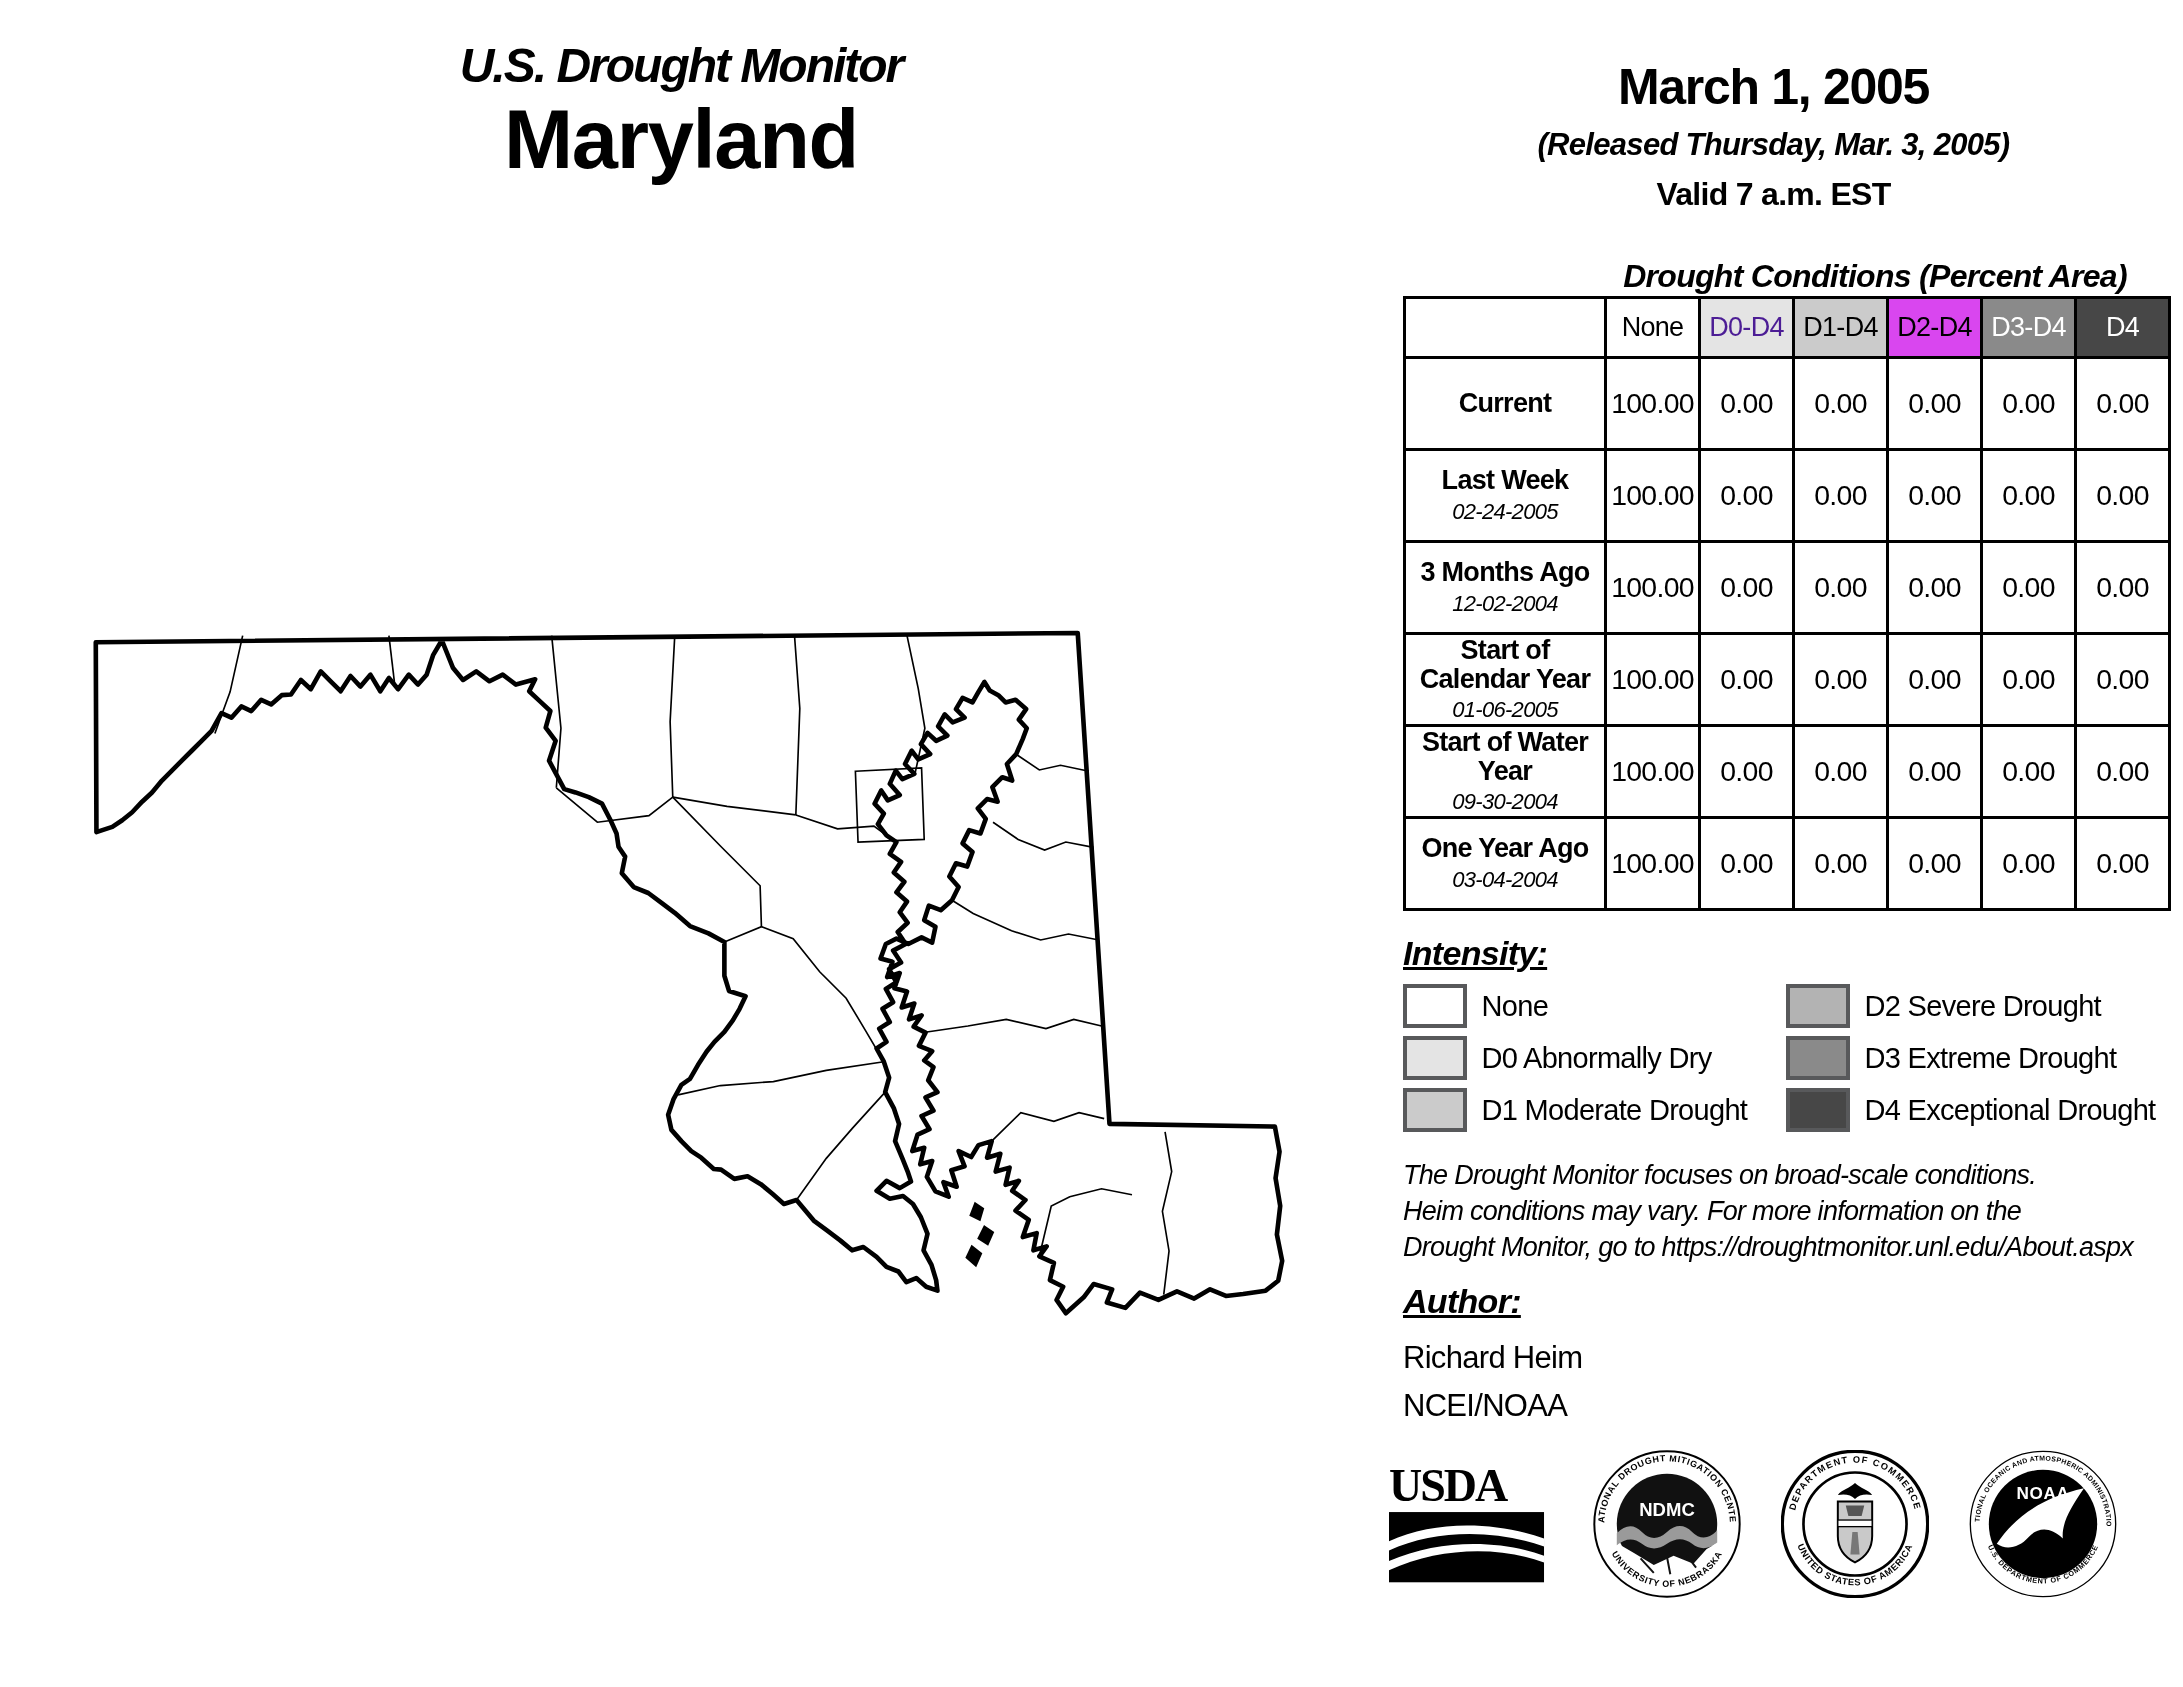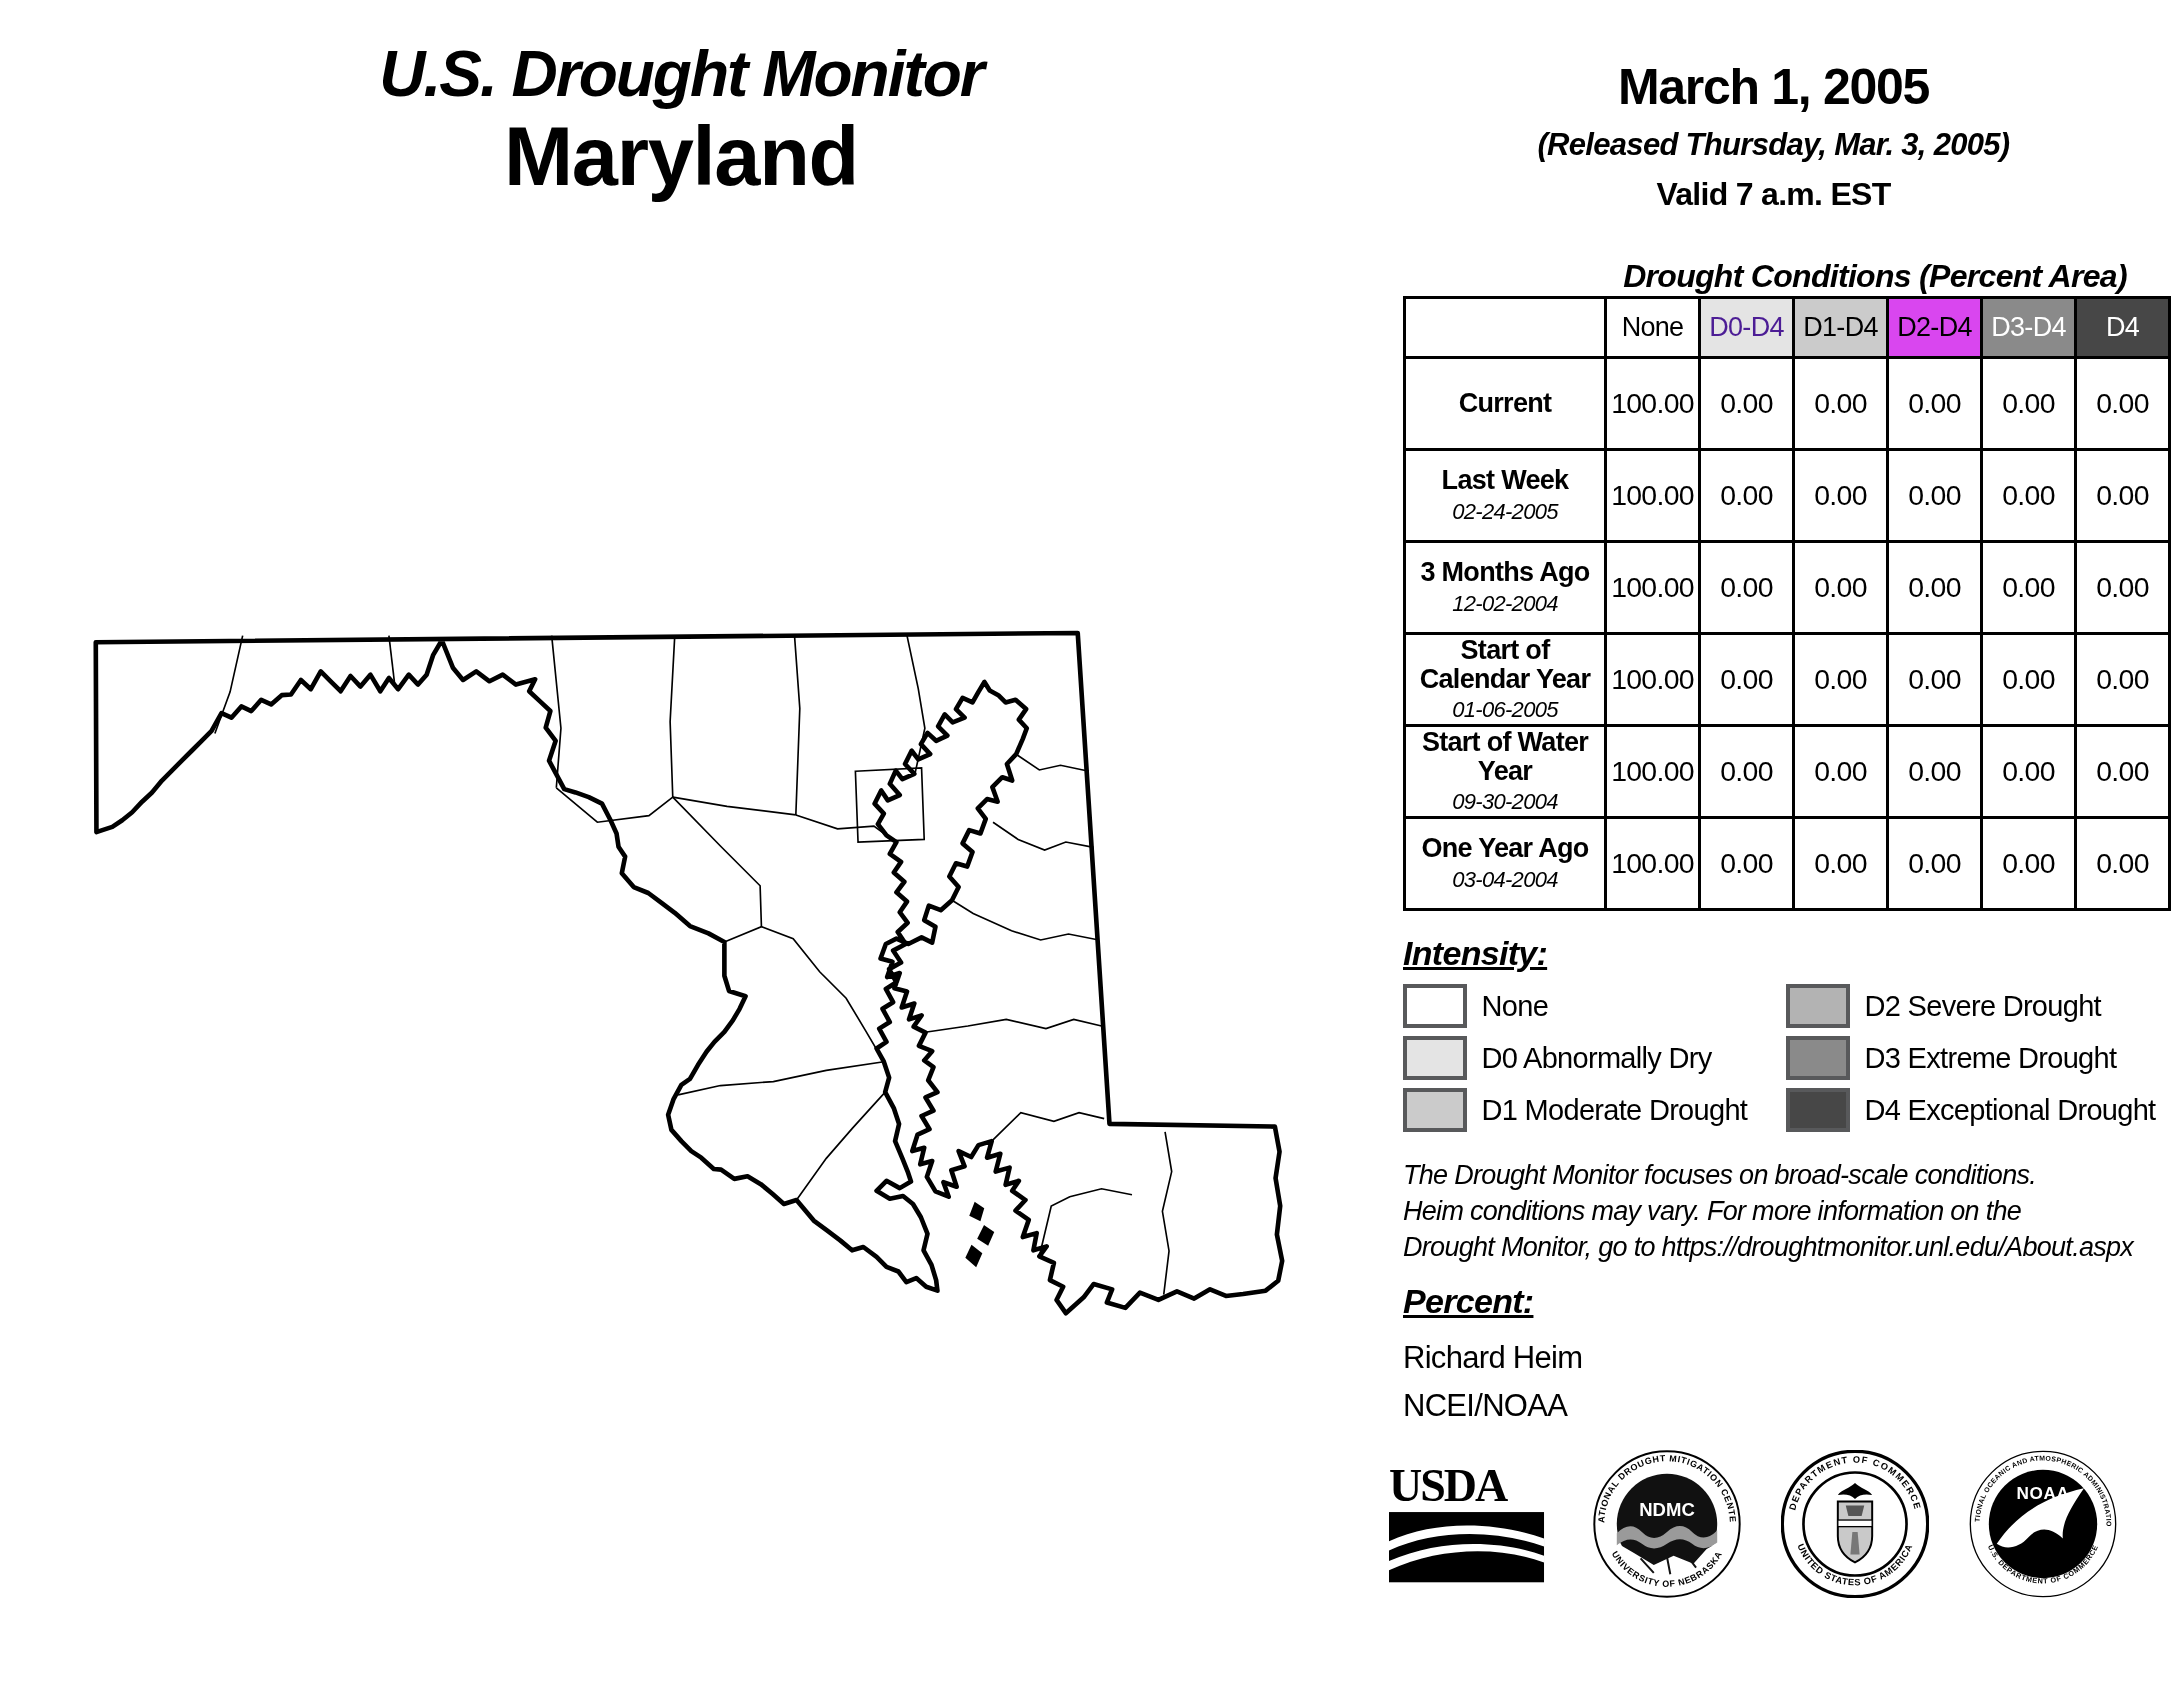--- a/index.html
+++ b/index.html
@@ -1,21 +1,21 @@
 <!DOCTYPE html>
 <html style="font-size:10.6px"><head>
 <meta charset="utf-8">
 <style>
   html,body{margin:0;padding:0;background:#fff;}
   #canvas{position:relative;width:2183px;height:1687px;background:#fff;overflow:hidden;
           font-family:"Liberation Sans",sans-serif;color:#000;}
   .abs{position:absolute;}
   
   .title-block{left:165px;top:41px;width:1032px;text-align:center;}
-  .main-title{font-size:64px;font-weight:bold;font-style:italic;letter-spacing:-2px;line-height:1.05;}
+  .main-title{font-size:48px;font-weight:bold;font-style:italic;letter-spacing:-2px;line-height:1.05;}
   .state-title{font-size:83px;font-weight:bold;letter-spacing:-1.3px;line-height:1.0;margin-top:6.6px;}
   .date-block{left:1456px;top:58px;width:635px;text-align:center;}
   .map-date{font-size:50px;font-weight:bold;letter-spacing:-1.3px;}
   .released{font-size:31px;font-weight:bold;font-style:italic;margin-top:10.6px;letter-spacing:-0.7px;}
   .valid{font-size:32px;font-weight:bold;margin-top:13.2px;letter-spacing:-0.7px;}
   
   .table-title{left:1601px;top:258px;width:548px;text-align:center;
                font-size:32px;font-weight:bold;font-style:italic;letter-spacing:-0.7px;}
   table.dm{border-collapse:collapse;left:1403px;top:296px;}
   table.dm td{border:3.3px solid #000;padding:0;text-align:center;vertical-align:middle;}
@@ -234,21 +234,21 @@
     <span class="legend-label">D4 Exceptional Drought</span>
   </div>
 
   <div class="abs disclaimer">
     <div>The Drought Monitor focuses on broad-scale conditions.</div>
     <div>Heim conditions may vary. For more information on the</div>
     <div>Drought Monitor, go to https://droughtmonitor.unl.edu/About.aspx</div>
   </div>
 
   <div class="abs" style="left:1403px;top:1282px;">
-    <div class="author-title">Percent:</div>
+    <div class="author-title">Author:</div>
     <div class="author-name" style="margin-top:18.5px;">Richard Heim</div>
     <div class="author-org" style="margin-top:12px;">NCEI/NOAA</div>
   </div>
 
   <div class="abs" style="left:1389px;top:1459px;width:165px;">
     <div class="usda-text">USDA</div>
     <svg width="159" height="73" viewBox="0 0 240 110">
       <rect x="0" y="0" width="234" height="106" fill="#000"></rect>
       <path d="M0,44 C70,12 160,14 234,40 L234,52 C160,26 70,26 0,58 Z" fill="#fff"></path>
       <path d="M0,74 C78,40 168,42 234,66 L234,76 C168,52 78,52 0,88 Z" fill="#fff"></path>

